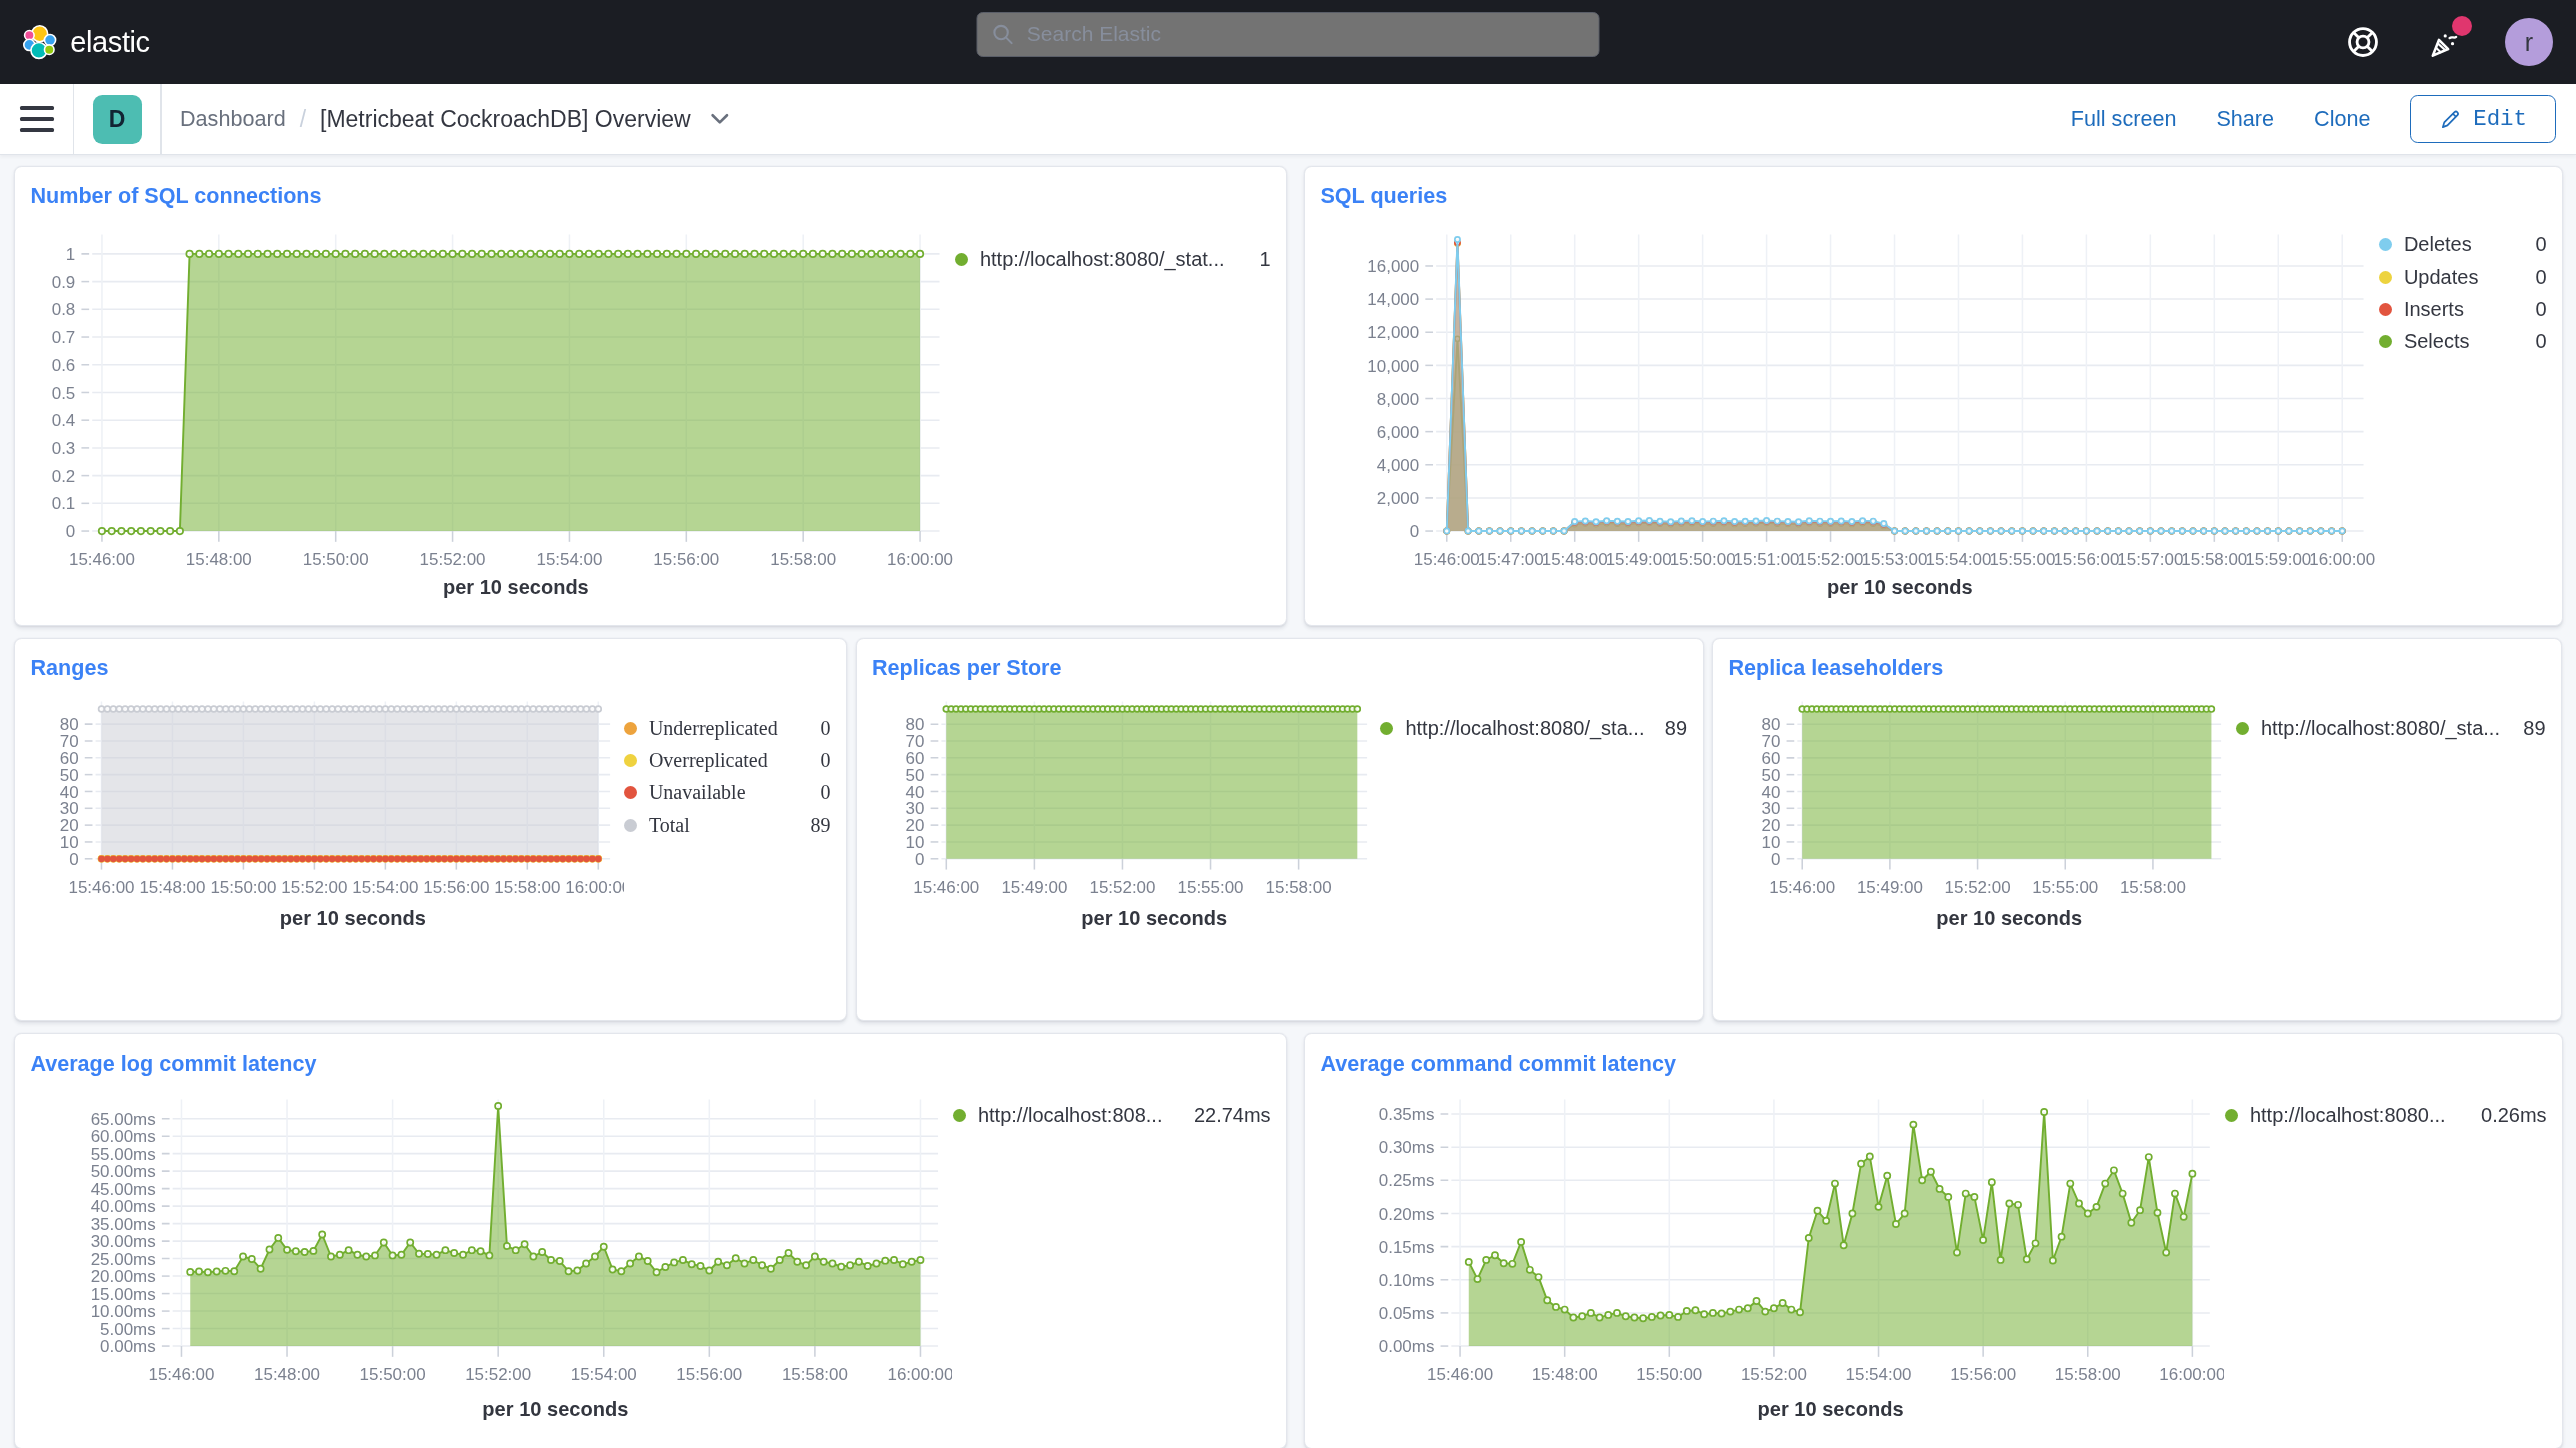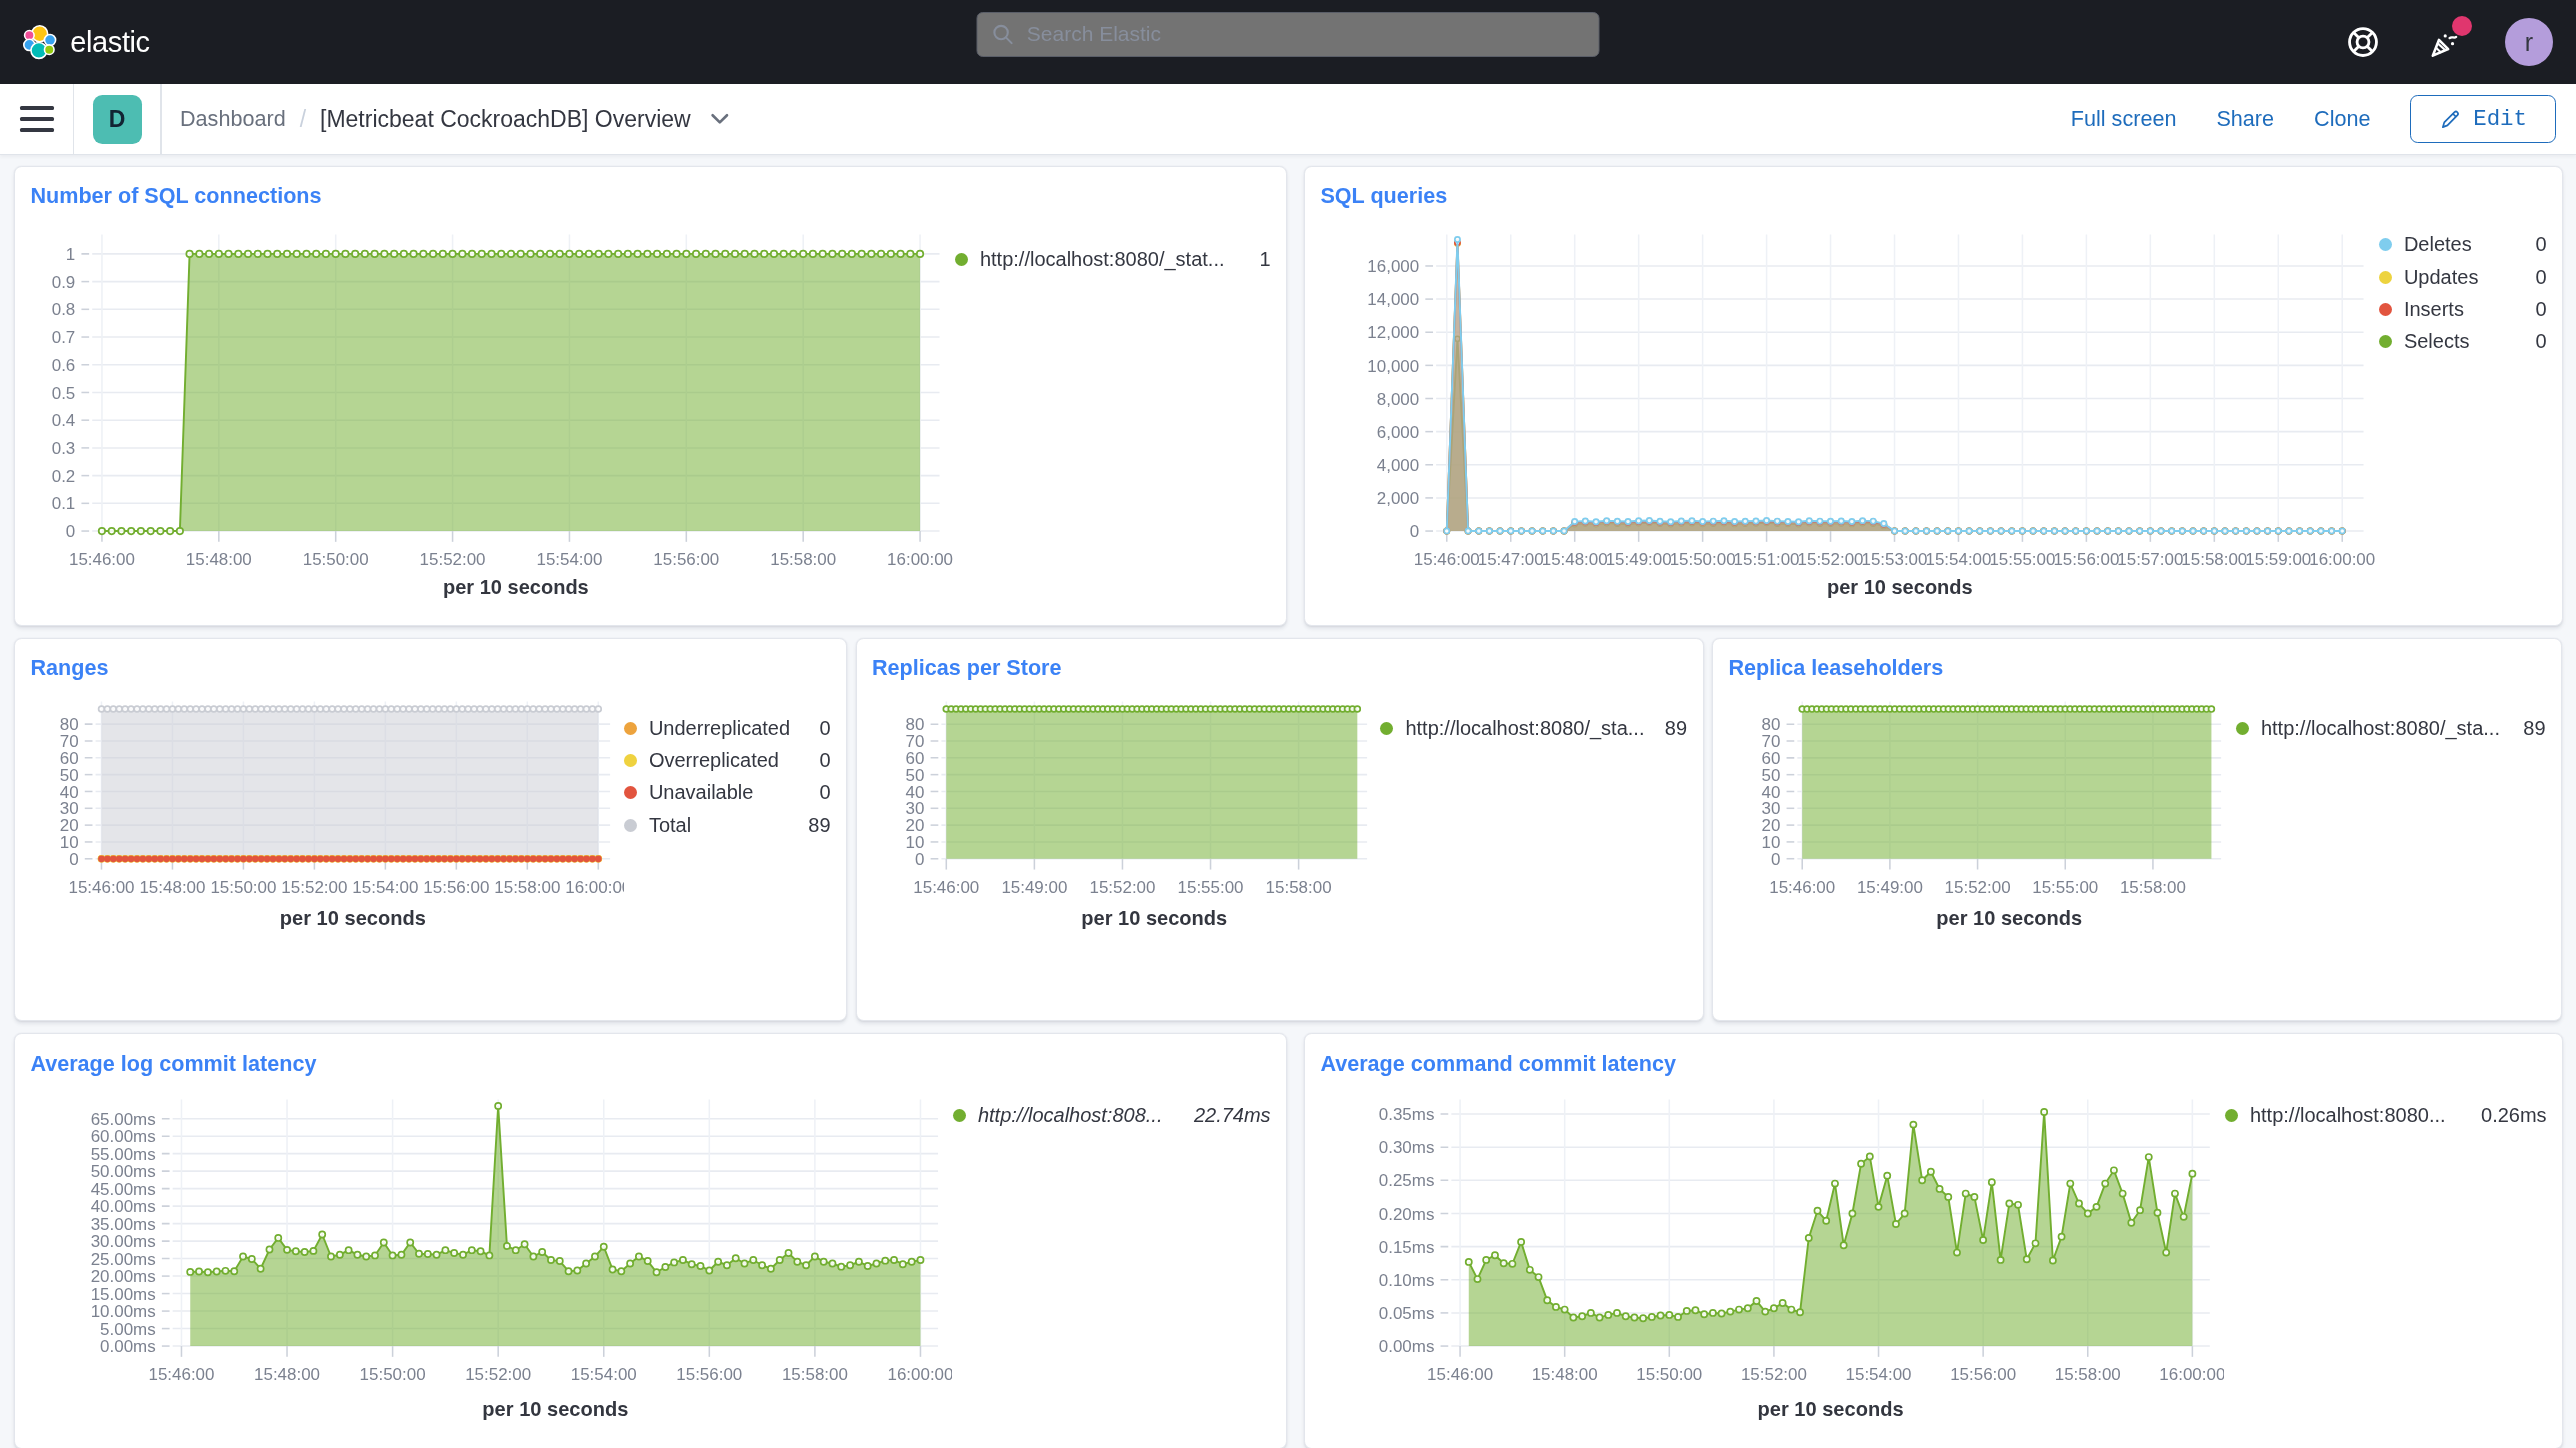--- a/index.html
+++ b/index.html
@@ -56,24 +56,24 @@
   .xlabel { font-size:26px; font-weight:700; fill:#33363f; font-family:"Liberation Sans","DejaVu Sans",sans-serif; }
 
   .legend { display:flex; flex-direction:column; gap:9.3px; flex:none; }
   .legend-item { display:flex; align-items:center; font-size:20px; color:#343741; cursor:pointer; line-height:1.15; }
   .legend-dot { width:13px; height:13px; border-radius:50%; margin-right:12.3px; flex:none; }
   .legend-lbl { white-space:nowrap; overflow:hidden; }
   .legend-val { margin-left:auto; padding-left:12.3px; flex:none; }
 
   .lg-p0 { width:316px; padding-top:32px; }
   .lg-p1 { width:168px; padding-top:17px; }
-  .lg-p2 { width:207px; padding-top:28px; }
+  .lg-p2 { width:207px; padding-top:28px;font-family:Liberation Serif, serif; }
   .lg-p3 { width:307px; padding-top:28px; }
   .lg-p4 { width:310px; padding-top:28px; }
-  .lg-p5 { width:318px; padding-top:20px;font-style:italic; }
+  .lg-p5 { width:318px; padding-top:20px; }
   .lg-p6 { width:322px; padding-top:20px; }
 </style>
 </head>
 <body>
 
 <div class="page">
 
   <div class="header">
     <div class="logo">
       <svg width="35" height="35" viewBox="0 0 44 44">

